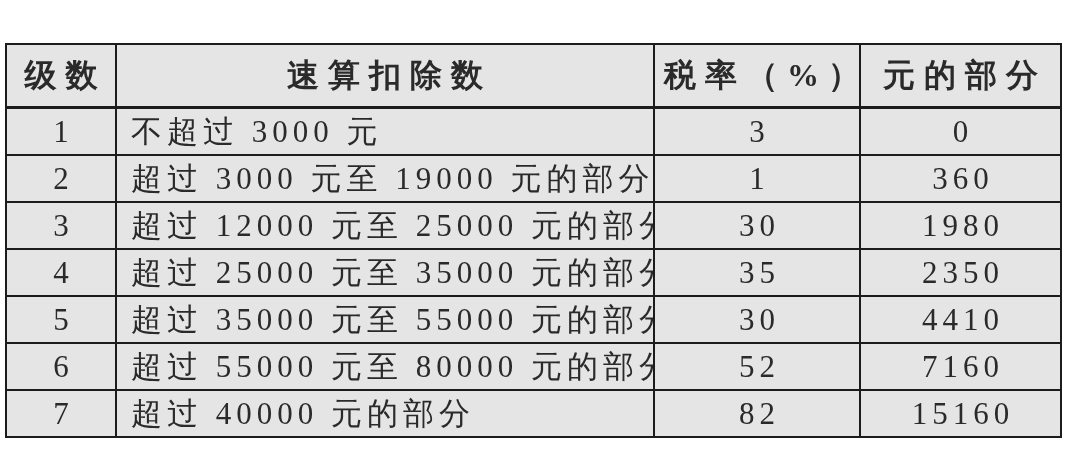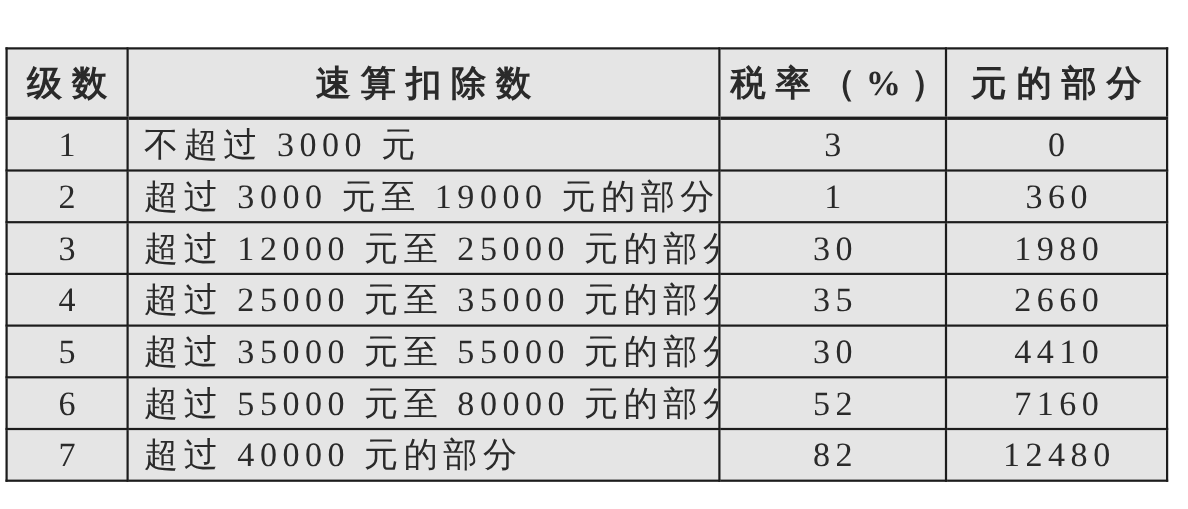--- a/index.html
+++ b/index.html
@@ -88,34 +88,34 @@
     <tr>
       <td class="level-cell">3</td>
       <td class="income-cell">超过 12000 元至 25000 元的部分</td>
       <td class="rate-cell">30</td>
       <td class="deduction-cell">1980</td>
     </tr>
     <tr>
       <td class="level-cell">4</td>
       <td class="income-cell">超过 25000 元至 35000 元的部分</td>
       <td class="rate-cell">35</td>
-      <td class="deduction-cell">2660</td>
+      <td class="deduction-cell">2350</td>
     </tr>
     <tr>
       <td class="level-cell">5</td>
       <td class="income-cell">超过 35000 元至 55000 元的部分</td>
       <td class="rate-cell">30</td>
       <td class="deduction-cell">4410</td>
     </tr>
     <tr>
       <td class="level-cell">6</td>
       <td class="income-cell">超过 55000 元至 80000 元的部分</td>
       <td class="rate-cell">52</td>
       <td class="deduction-cell">7160</td>
     </tr>
     <tr>
       <td class="level-cell">7</td>
       <td class="income-cell">超过 40000 元的部分</td>
       <td class="rate-cell">82</td>
-      <td class="deduction-cell">12480</td>
+      <td class="deduction-cell">15160</td>
     </tr>
   </tbody>
 </table>
 
 </body></html>

